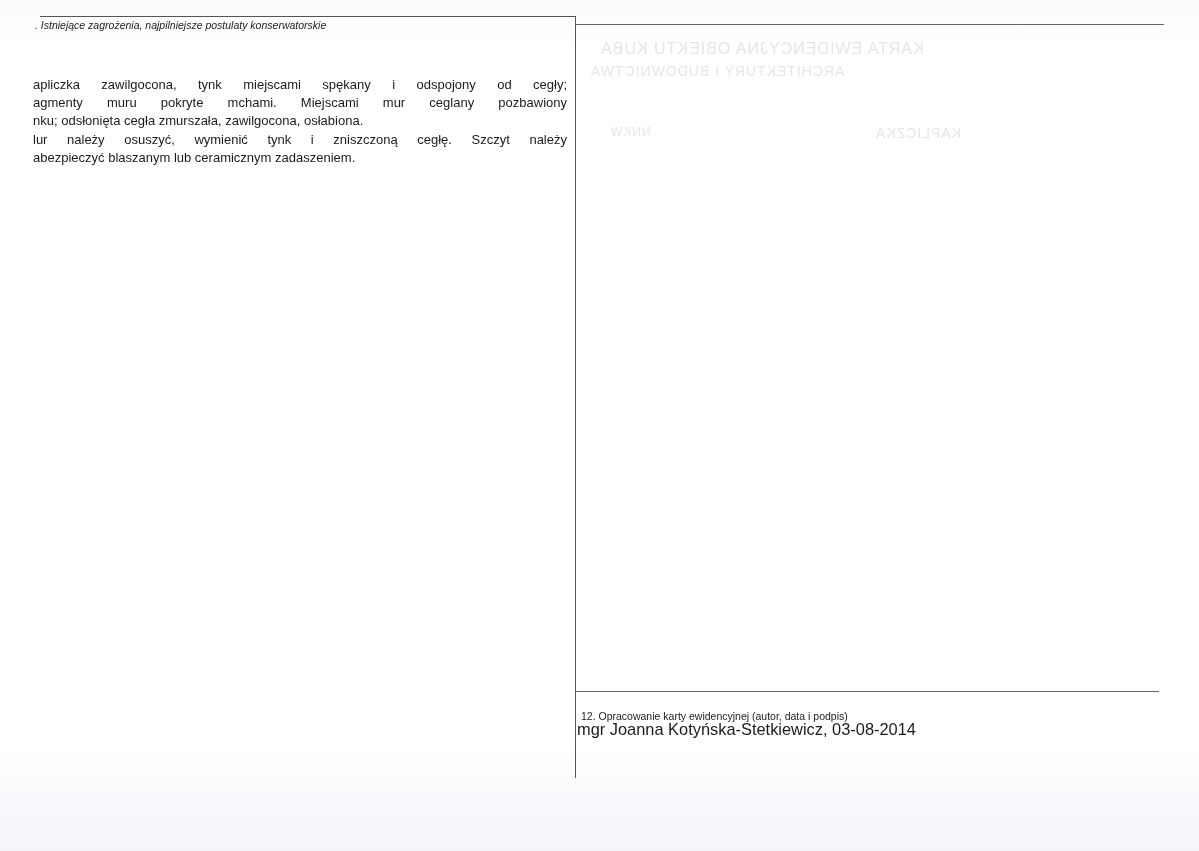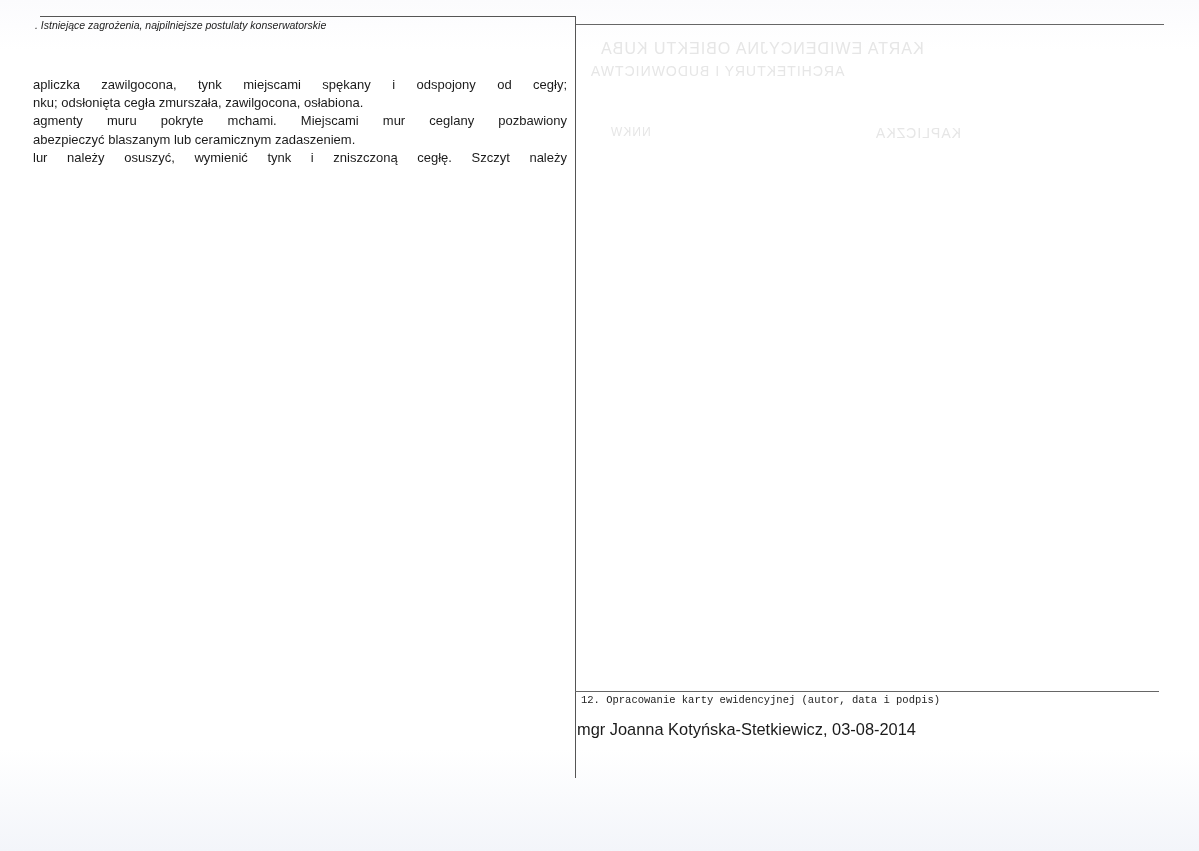--- a/index.html
+++ b/index.html
@@ -50,21 +50,21 @@
     }
     .section-label {
       position: absolute;
       font-size: 10.5px;
       line-height: 12px;
       white-space: nowrap;
       color: #222;
     }
     .sec10-label { left: 35px; top: 19px; font-style: italic; }
     .sec11-label { left: 581px; top: 26px; }
-    .sec12-label { left: 581px; top: 694px; font-family: Liberation Mono, monospace; }
+    .sec12-label { left: 581px; top: 710px; }
 
     .sec10-body {
       position: absolute;
       left: 33px; top: 60px;
       width: 534px;
       font-size: 13px;
       line-height: 18.2px;
       color: #1b1b1b;
       margin-top: 16px;
     }
@@ -112,24 +112,24 @@
 
   <div class="rule-top-left"></div>
   <div class="rule-top-right"></div>
   <div class="divider-vertical"></div>
   <div class="rule-sec12"></div>
 
   <div class="section-label sec10-label">. Istniejące zagrożenia, najpilniejsze postulaty konserwatorskie</div>
 
   <div class="sec10-body">
     <span class="line">apliczka zawilgocona, tynk miejscami spękany i odspojony od cegły;</span>
+    <span class="line">agmenty muru pokryte mchami. Miejscami mur ceglany pozbawiony</span>
     <span class="line last">nku; odsłonięta cegła zmurszała, zawilgocona, osłabiona.</span>
-    <span class="line">agmenty muru pokryte mchami. Miejscami mur ceglany pozbawiony</span>
+    <span class="line">lur należy osuszyć, wymienić tynk i zniszczoną cegłę. Szczyt należy</span>
     <span class="line last">abezpieczyć blaszanym lub ceramicznym zadaszeniem.</span>
-    <span class="line">lur należy osuszyć, wymienić tynk i zniszczoną cegłę. Szczyt należy</span>
   </div>
 
 
   <div class="section-label sec12-label">12. Opracowanie karty ewidencyjnej (autor, data i podpis)</div>
 
   <div class="sec12-body">mgr Joanna Kotyńska-Stetkiewicz, 03-08-2014</div>
 
 </div>
 
 </body></html>

